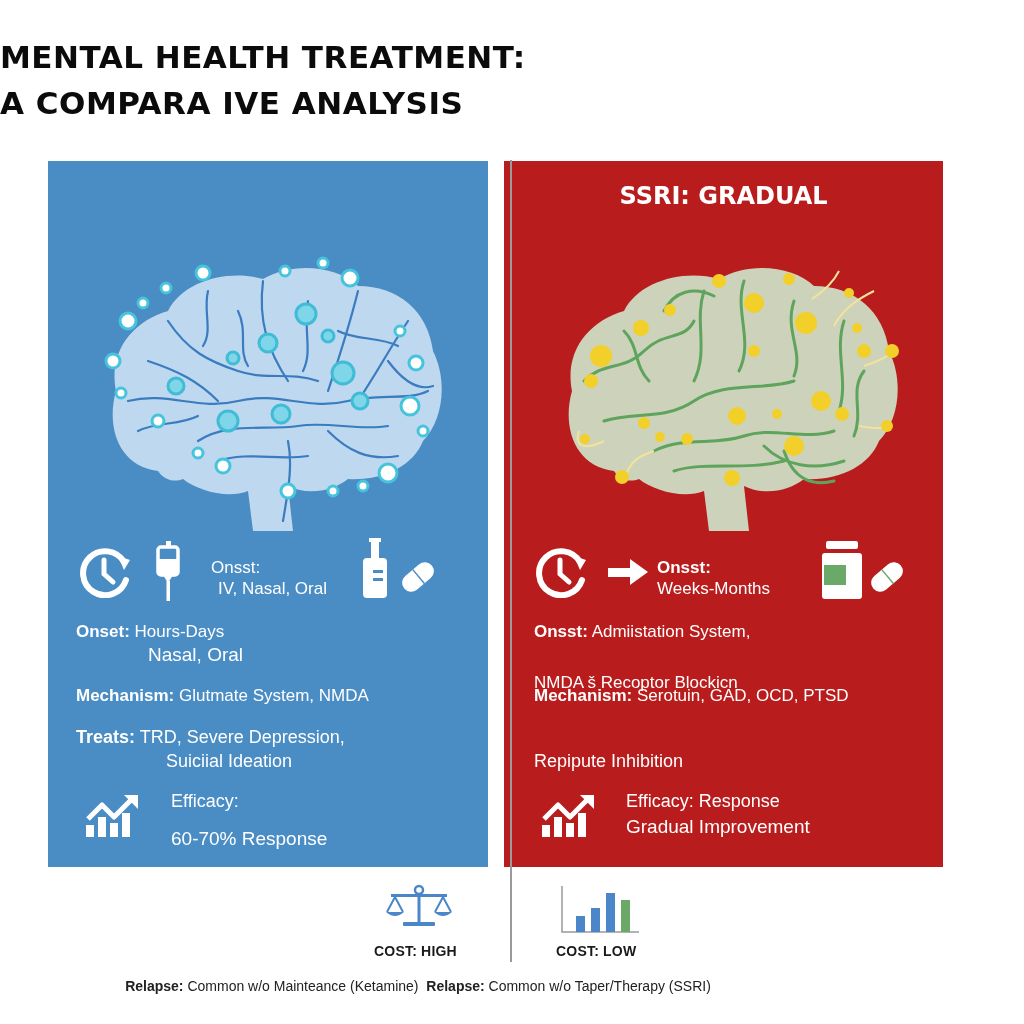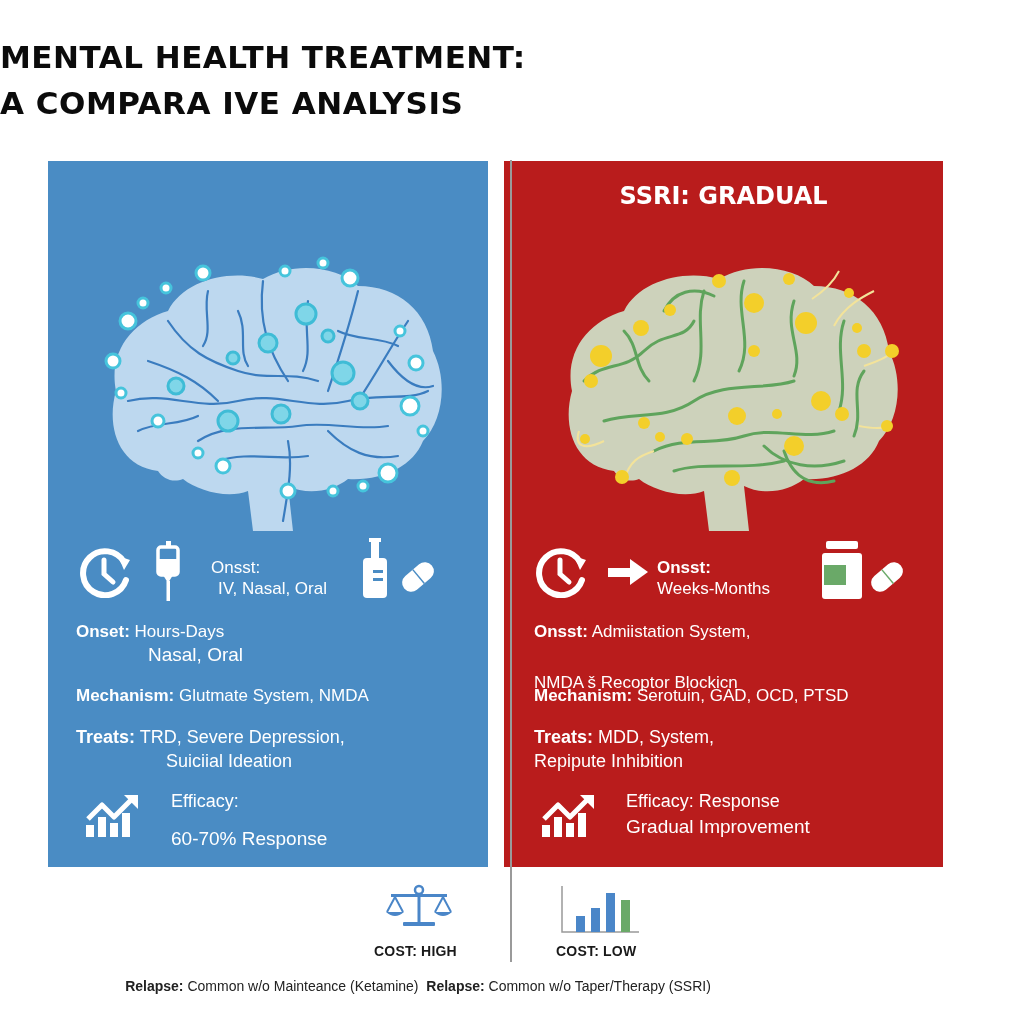--- a/index.html
+++ b/index.html
@@ -251,24 +251,20 @@
     <span class="lbl">Onsst:</span>
     <span>Admiistation System,</span>
   </div>
   <div class="row" style="left:30px;top:482px;font-size:17px;margin-top:28px;">NMDA š Recoptor  Blockicn</div>
 
   <div class="row" style="left:30px;top:523px;font-size:17px;">
     <span class="lbl">Mechanism:</span>
     <span>Serotuin, GAD, OCD, PTSD</span>
   </div>
 
-  <div class="row" style="left:30px;top:564px;font-size:18px;">
-    <span class="lbl">Treats:</span>
-    <span>MDD, System,</span>
-  </div>
   <div class="row" style="left:30px;top:588px;font-size:18px;">Repipute Inhibition</div>
 
   <svg class="icon" style="left:36px;top:632px;width:56px;height:44px" viewBox="0 0 56 44">
     <path d="M4 26 L18 12 L30 24 L48 6" fill="none" stroke="#fff" stroke-width="5" stroke-linejoin="round"></path>
     <path d="M40 2 L54 2 L54 16 Z" fill="#fff"></path>
     <rect x="2" y="32" width="8" height="12" fill="#fff"></rect>
     <rect x="14" y="24" width="8" height="20" fill="#fff"></rect>
     <rect x="26" y="30" width="8" height="14" fill="#fff"></rect>
     <rect x="38" y="20" width="8" height="24" fill="#fff"></rect>
   </svg>

